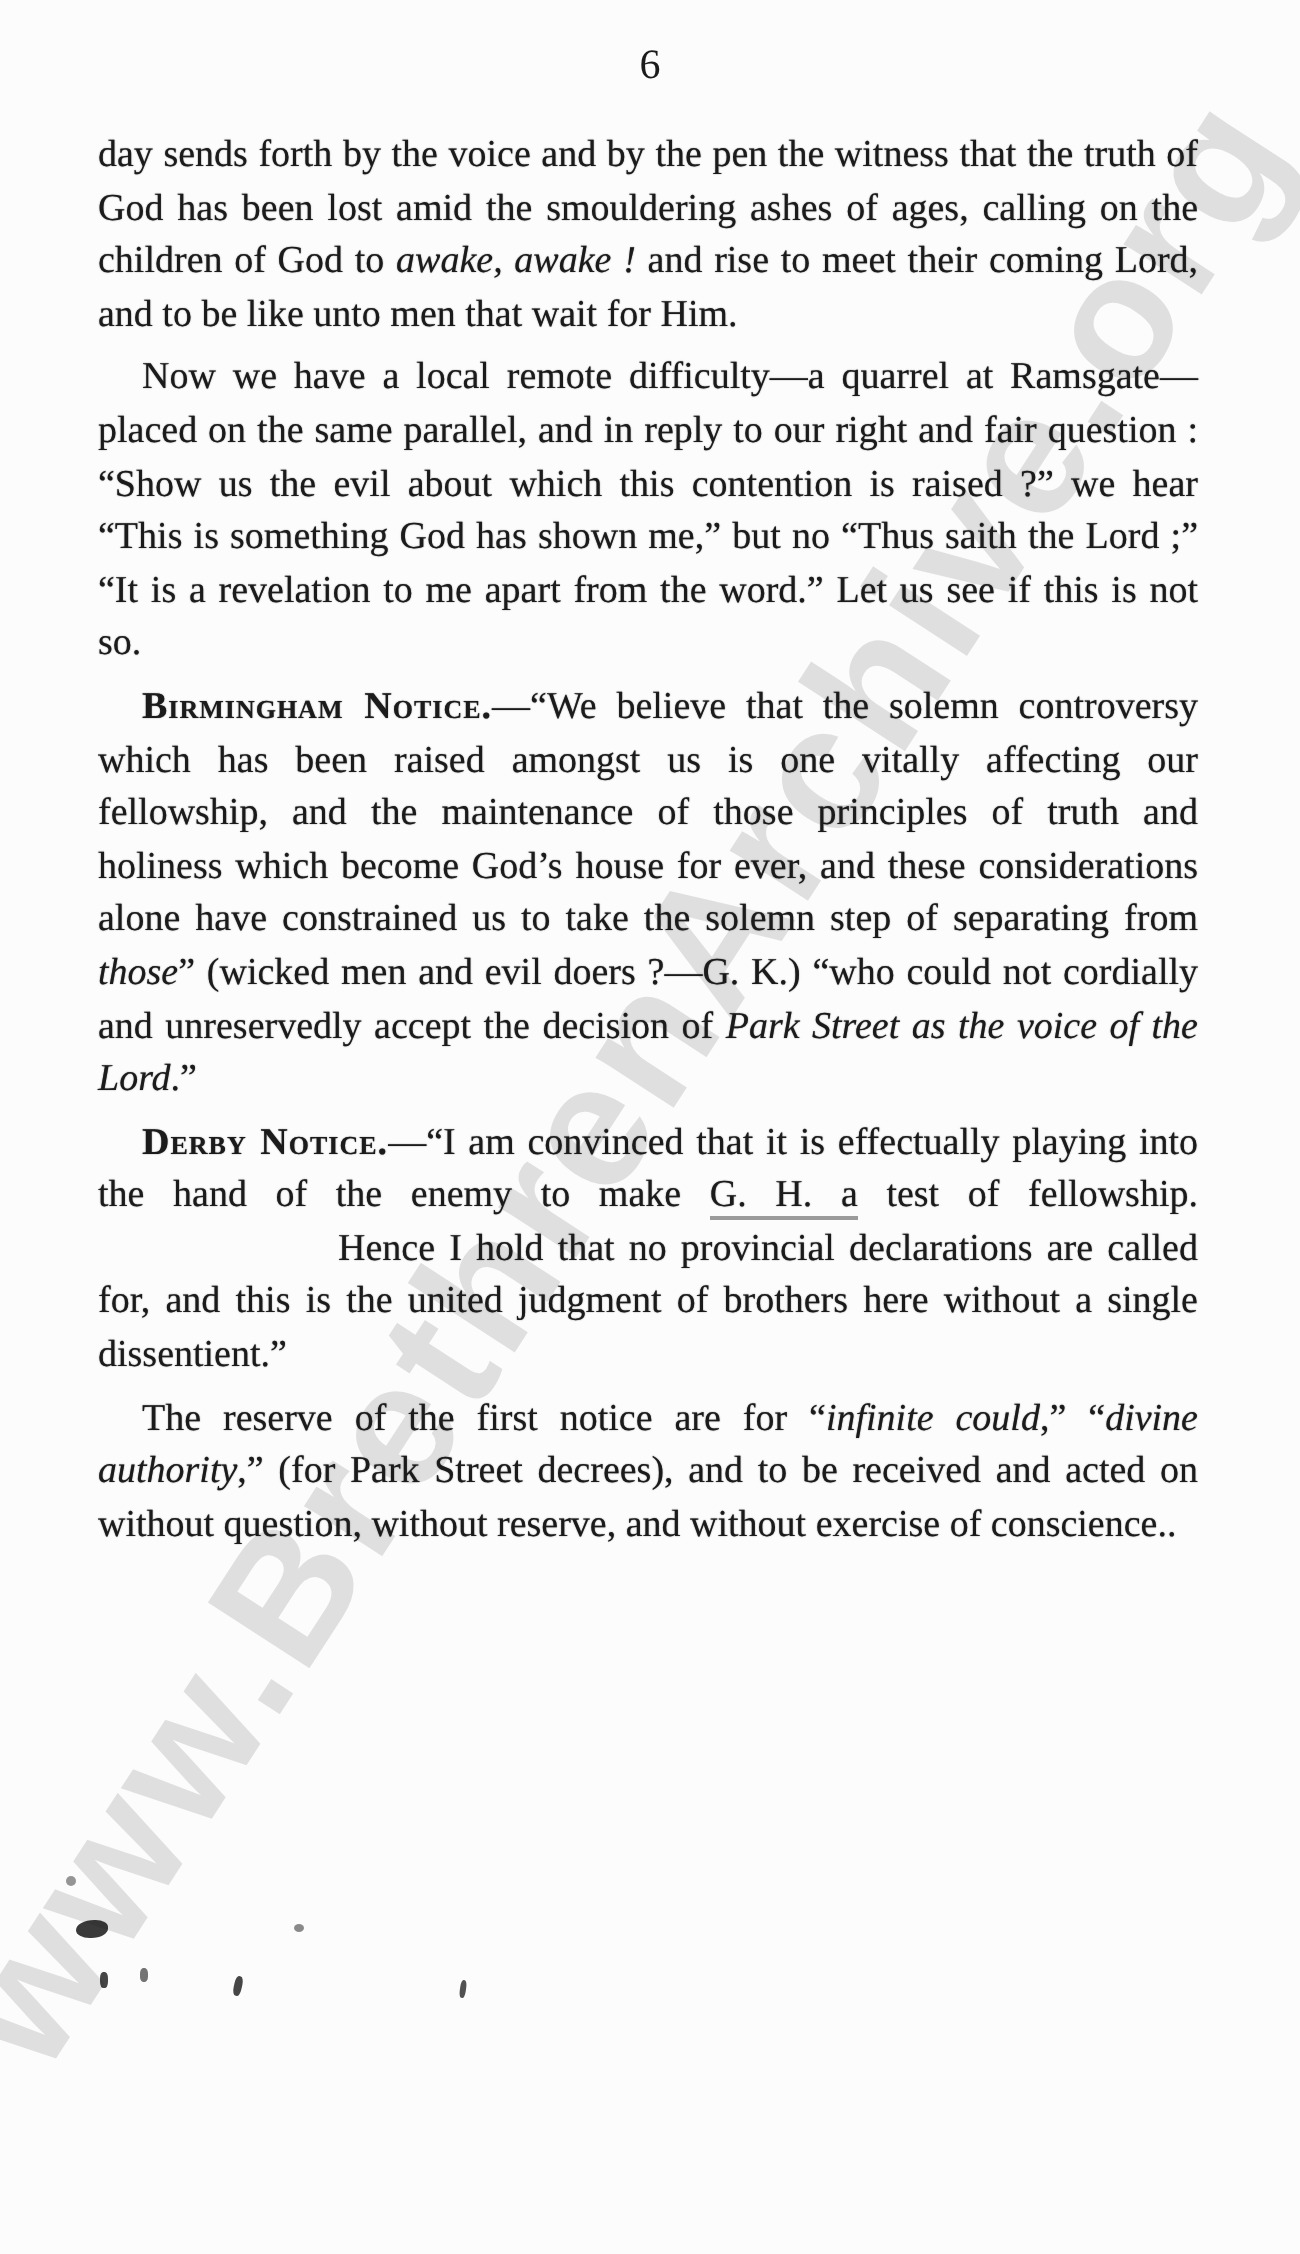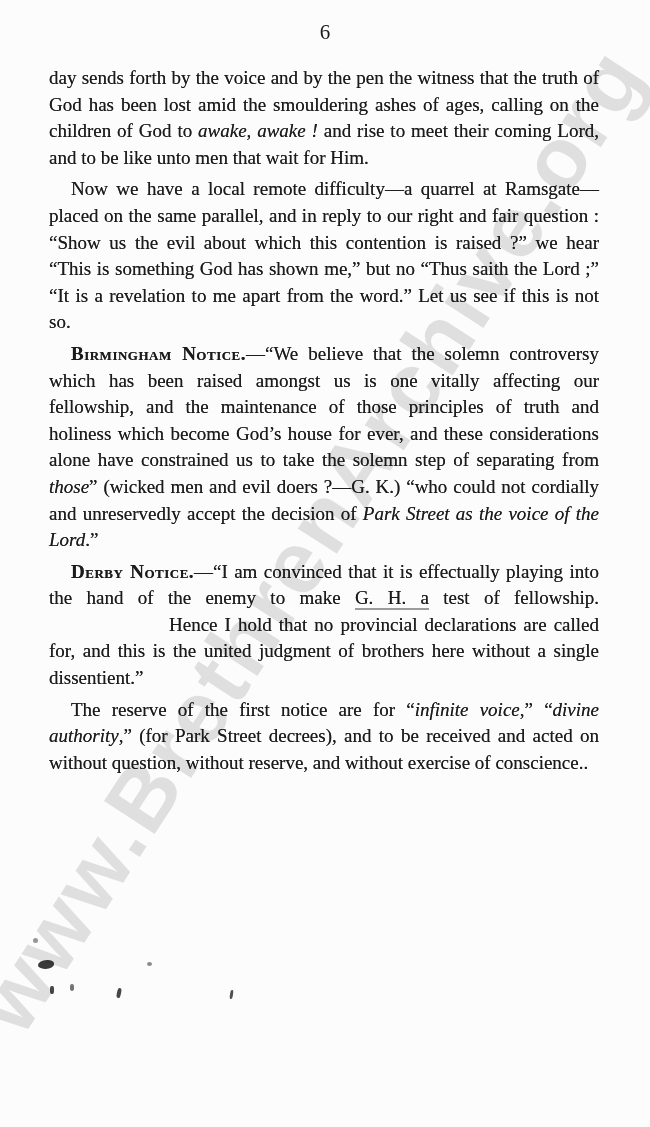--- a/index.html
+++ b/index.html
@@ -65,21 +65,21 @@
 <body>
 
 <div class="page">
   <div class="watermark">www.BrethrenArchive.org</div>
   <div class="page-number">6</div>
   <div class="text-block">
       <p class="para"><span>day sends forth by the voice and by the pen the witness that the truth of God has been lost amid the smouldering ashes of ages, calling on the children of God to </span><span class="it">awake, awake&nbsp;!</span><span> and rise to meet their coming Lord, and to be like unto men that wait for Him.</span></p>
       <p class="para indent"><span>Now we have a local remote difficulty—a quarrel at Ramsgate—placed on the same parallel, and in reply to our right and fair question&nbsp;: “Show us the evil about which this contention is raised&nbsp;?” we hear “This is something God has shown me,” but no “Thus saith the Lord&nbsp;;” “It is a revelation to me apart from the word.”  Let us see if this is not so.</span></p>
       <p class="para indent"><span class="sc">Birmingham Notice.</span><span>—“We believe that the solemn controversy which has been raised amongst us is one vitally affecting our fellowship, and the maintenance of those principles of truth and holiness which become God’s house for ever, and these considerations alone have constrained us to take the solemn step of separating from </span><span class="it">those</span><span>” (wicked men and evil doers&nbsp;?—G.&nbsp;K.) “who could not cordially and unreservedly accept the decision of </span><span class="it">Park Street as the voice of the Lord</span><span>.”</span></p>
       <p class="para indent"><span class="sc">Derby Notice.</span><span>—“I am convinced that it is effectually playing into the hand of the enemy to make </span><span class="pencil-underline">G.&nbsp;H. a</span><span> test of fellowship.</span><span class="gap"></span><span>Hence I hold that no provincial declarations are called for, and this is the united judgment of brothers here without a single dissentient.”</span></p>
-      <p class="para indent"><span>The reserve of the first notice are for “</span><span class="it">infinite voice</span><span>,” “</span><span class="it">divine authority</span><span>,” (for Park Street decrees), and to be received and acted on without question, without reserve, and without exercise of conscience..</span></p>
+      <p class="para indent"><span>The reserve of the first notice are for “</span><span class="it">infinite could</span><span>,” “</span><span class="it">divine authority</span><span>,” (for Park Street decrees), and to be received and acted on without question, without reserve, and without exercise of conscience..</span></p>
     </div>
   <div class="speck s1"></div>
   <div class="speck s2"></div>
   <div class="speck s3"></div>
   <div class="speck s4"></div>
   <div class="speck s5"></div>
   <div class="speck s6"></div>
   <div class="speck s7"></div>
 </div>
 

